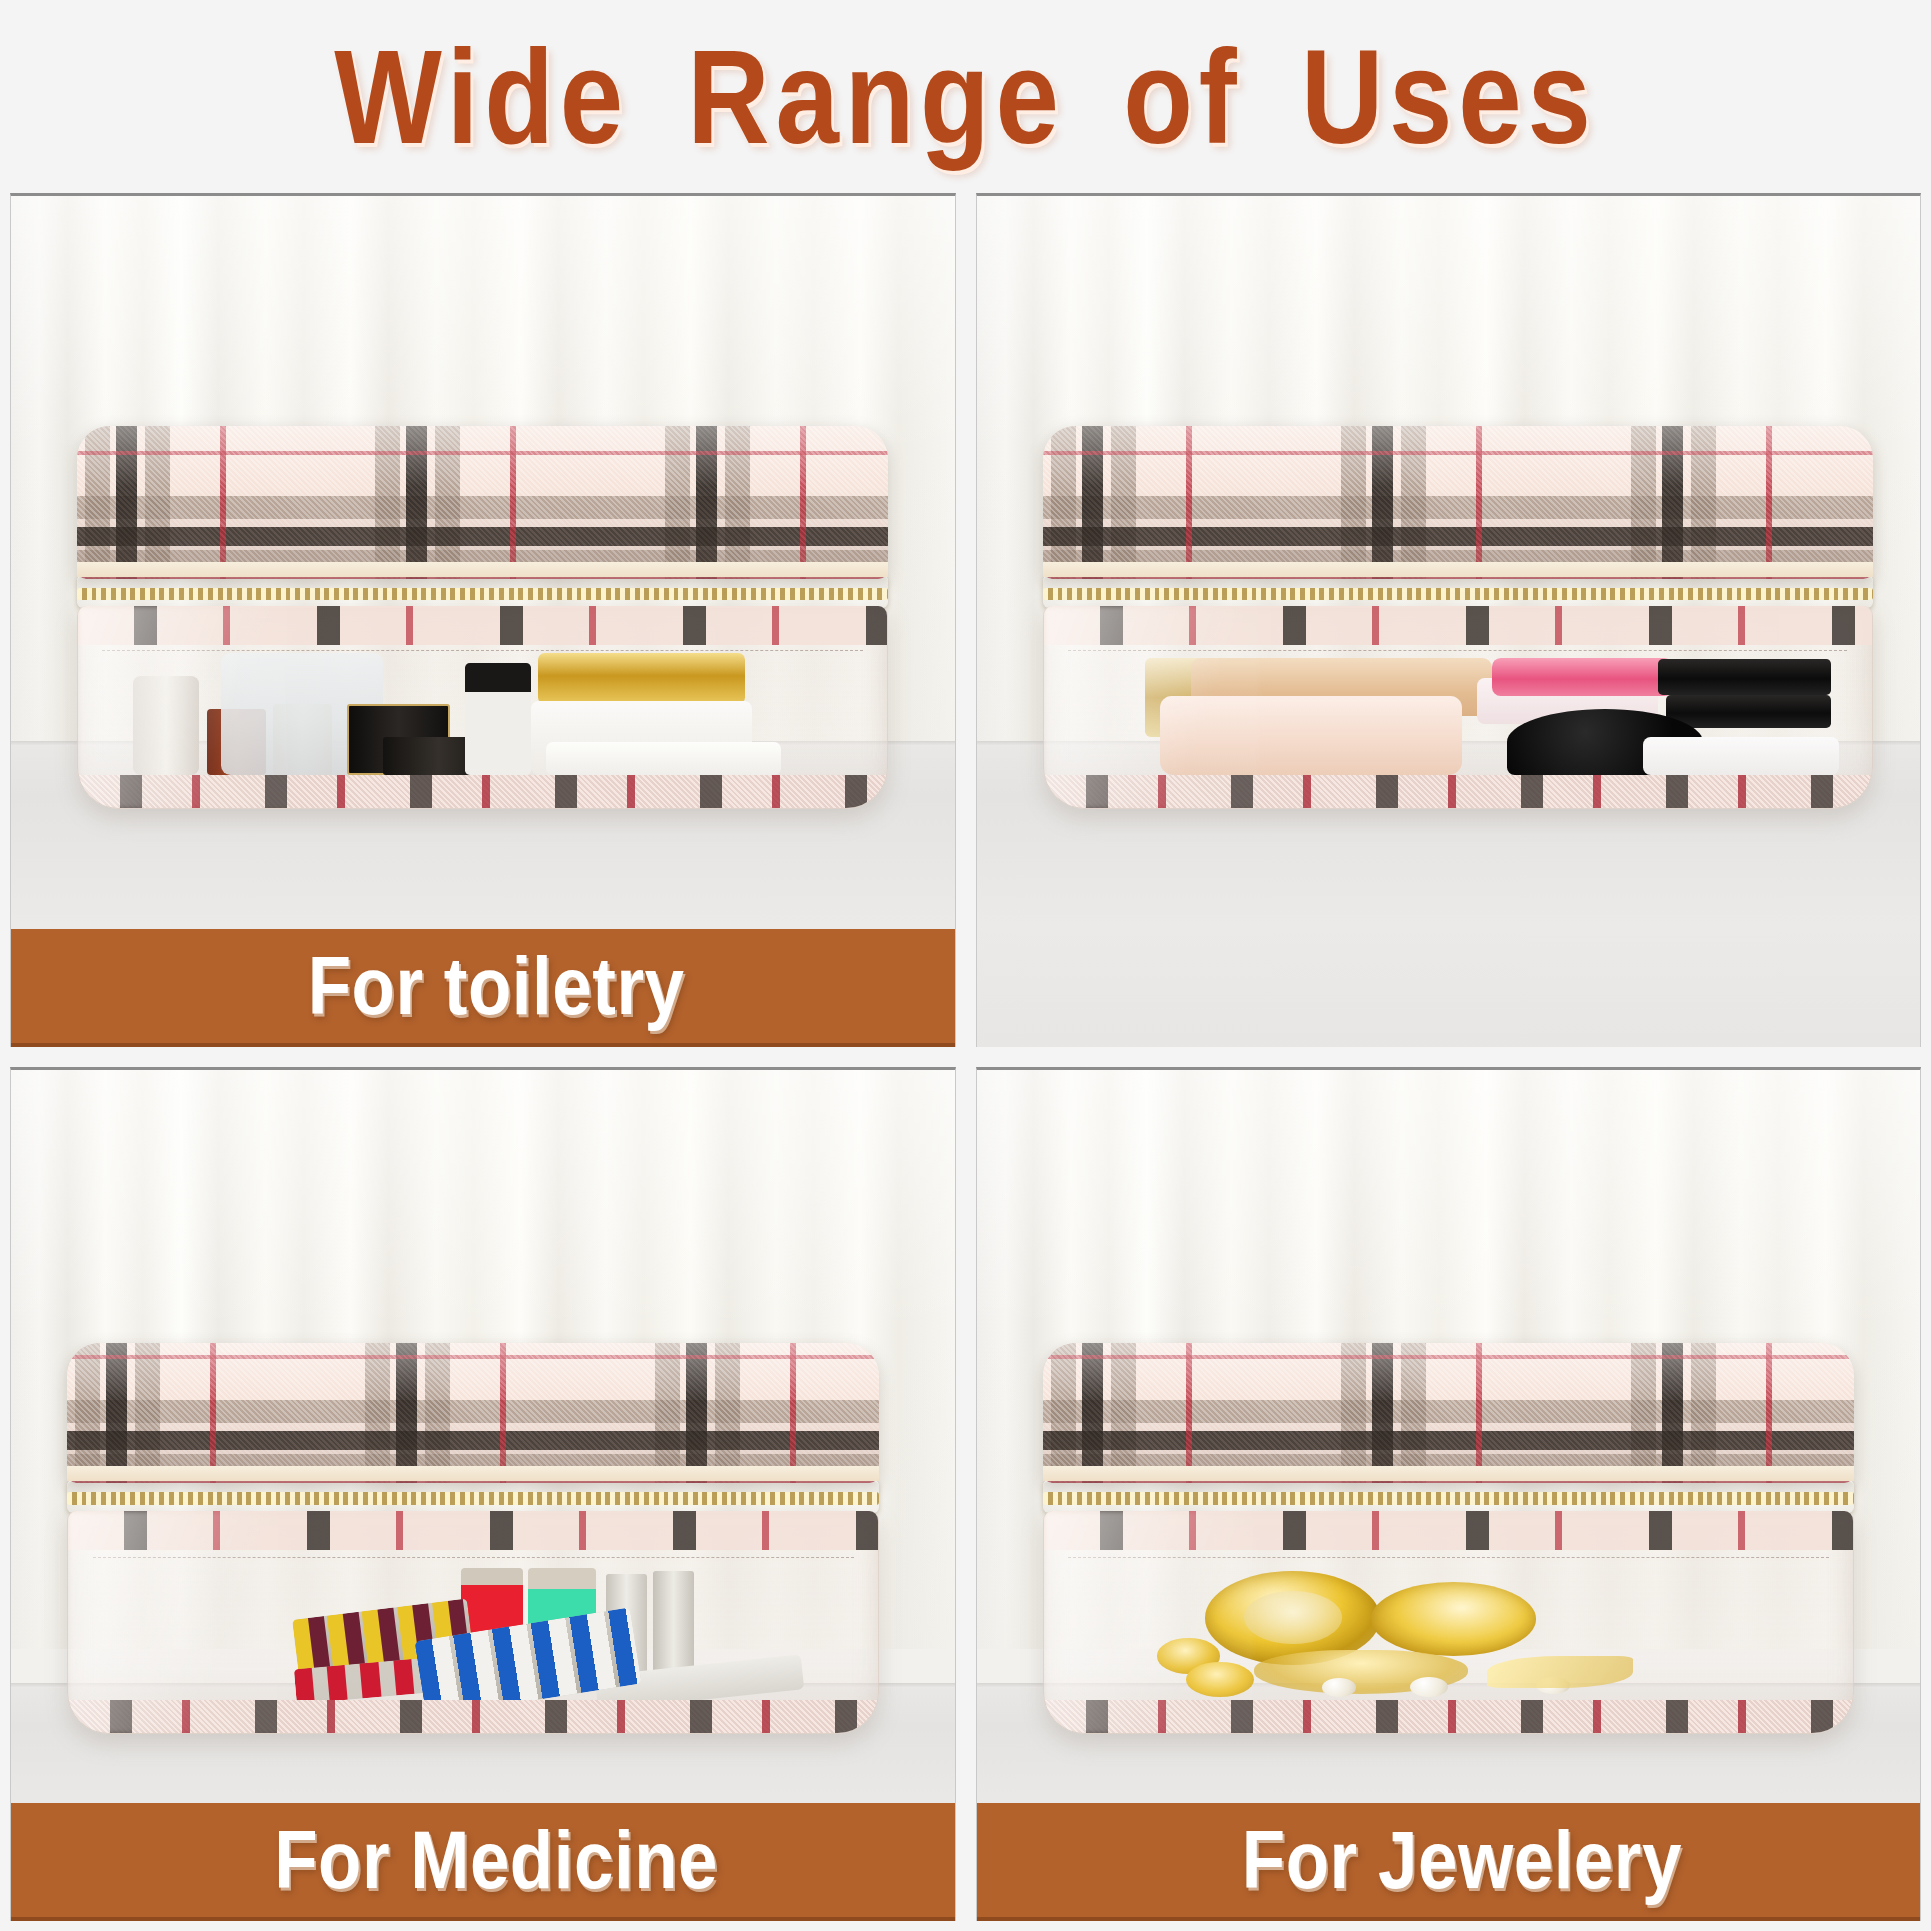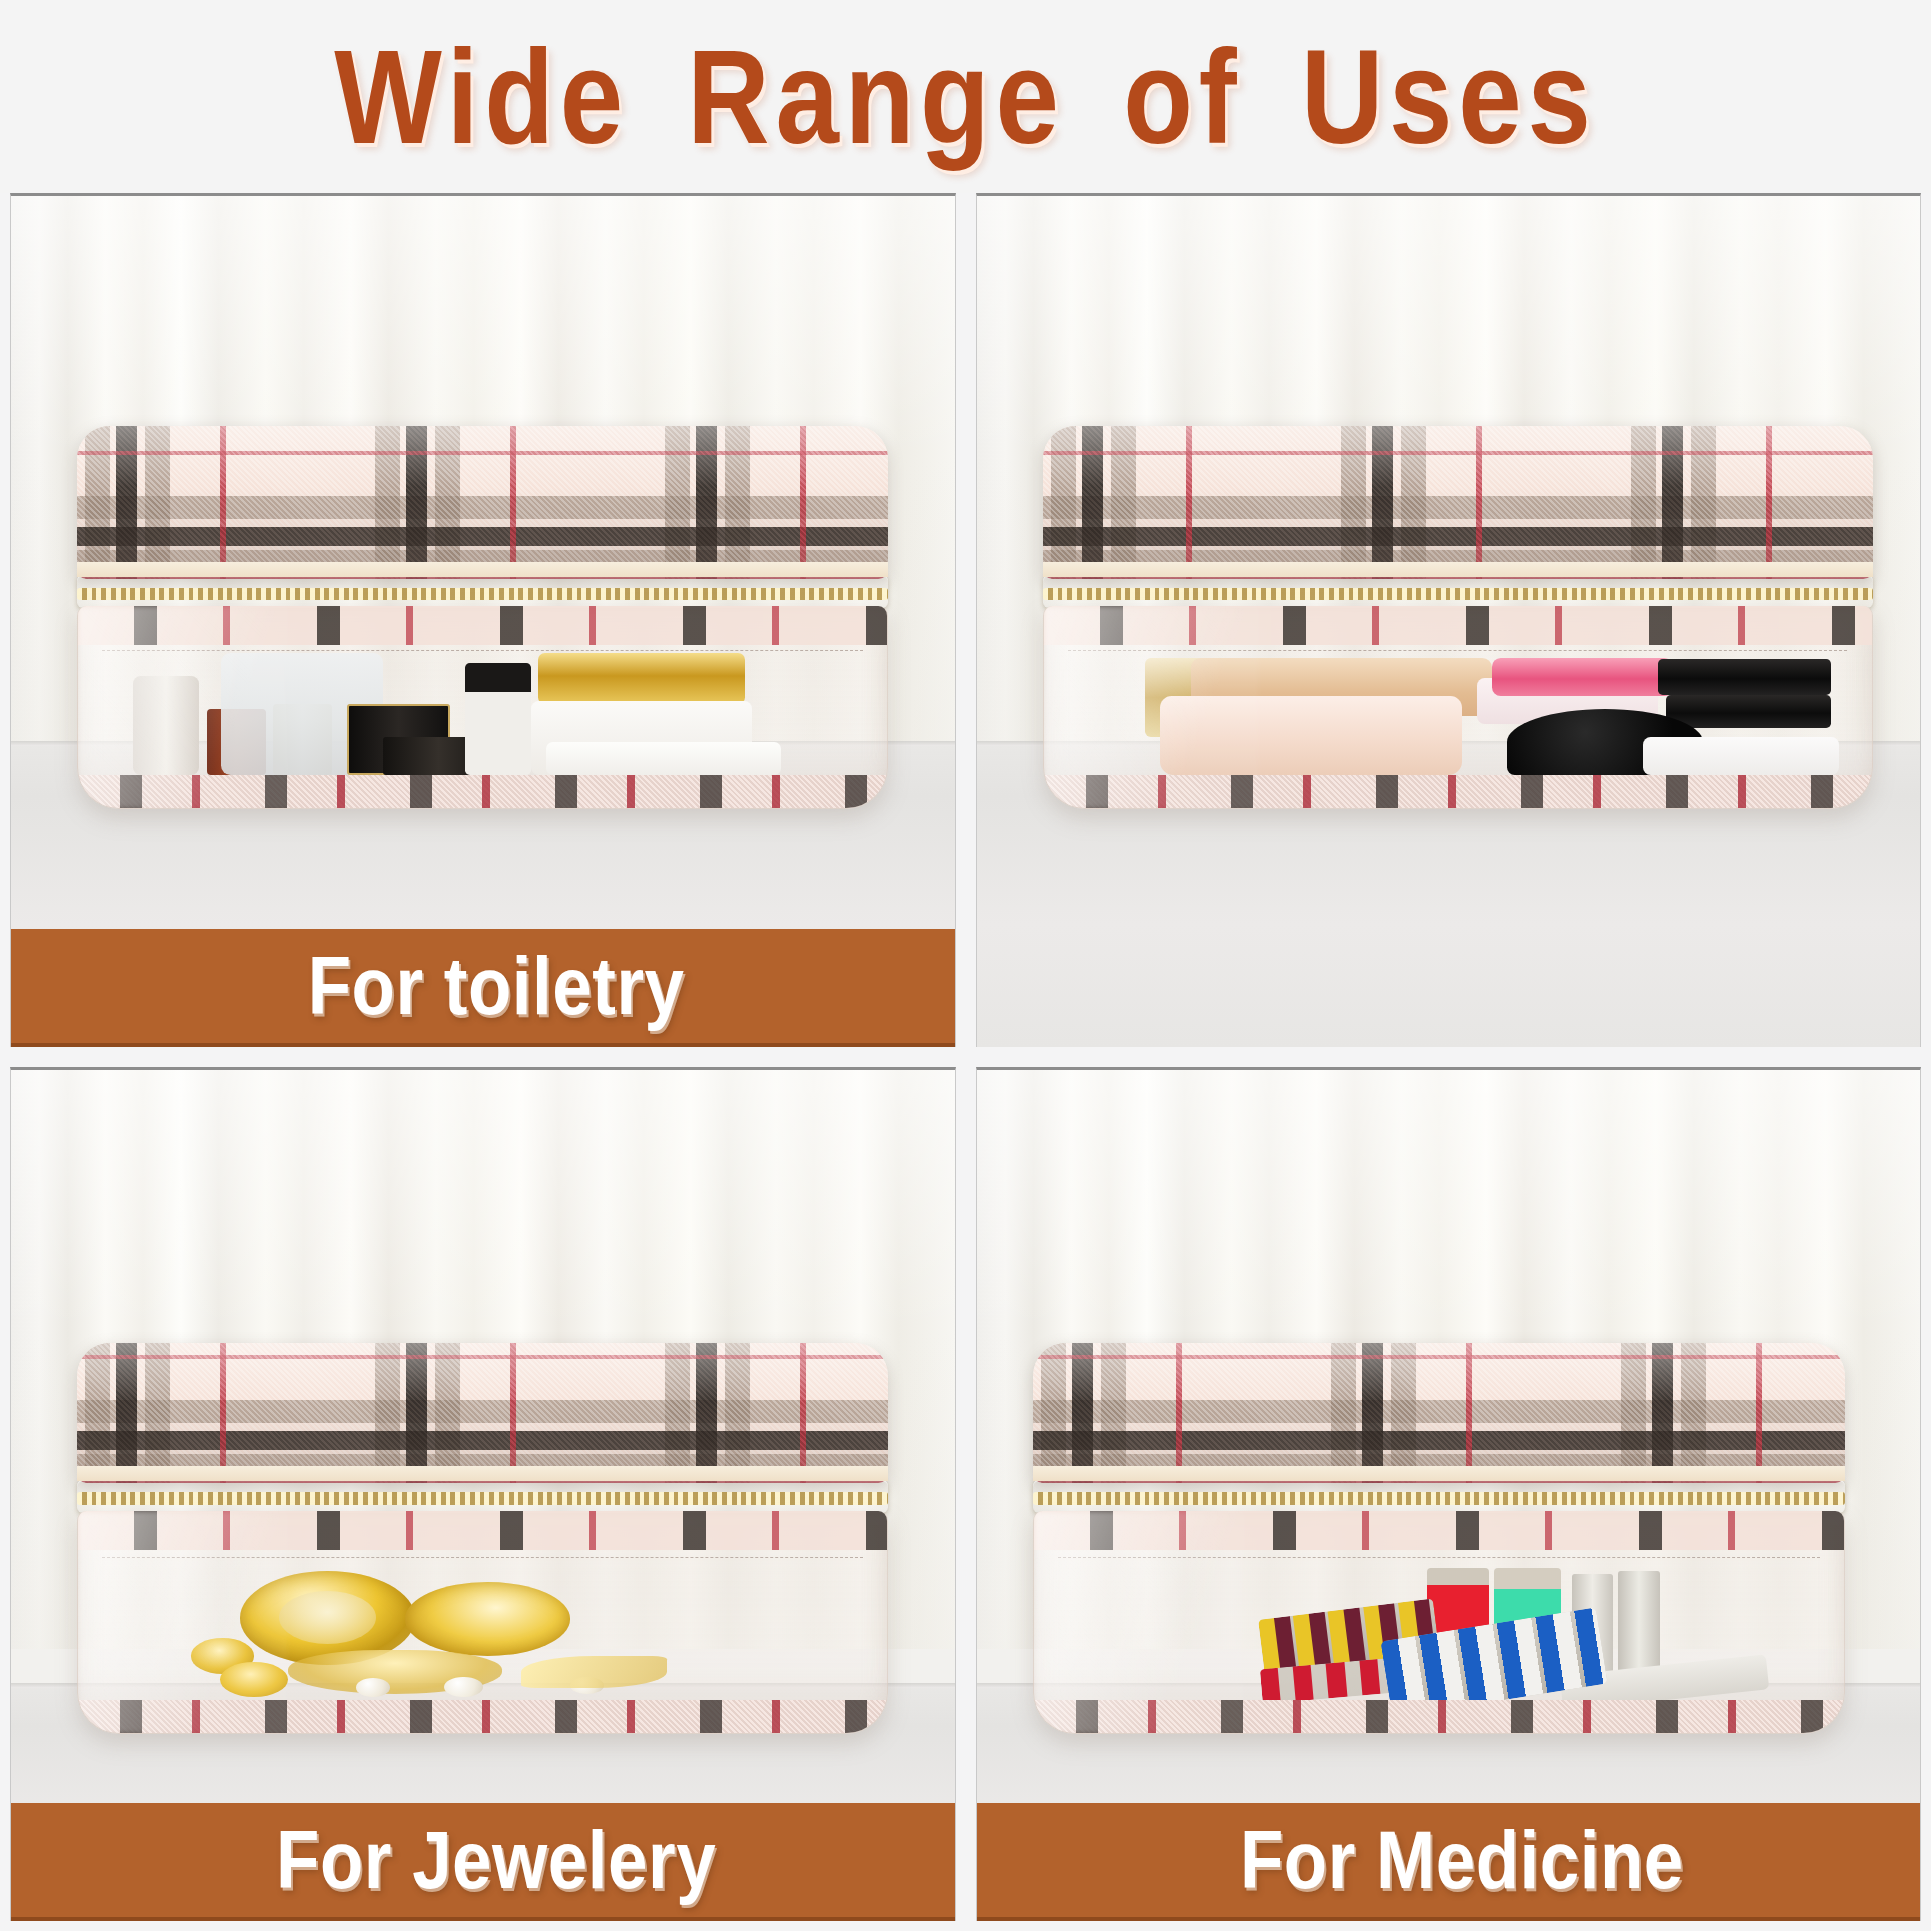--- a/index.html
+++ b/index.html
@@ -279,20 +279,71 @@
             <div class="it" style="left:52%;width:24%;height:36%;bottom:40%;background:linear-gradient(180deg,#fbf2f3,#efe0e2);border-radius:7.7px;"></div>
             <div class="it" style="left:54%;width:24%;height:30%;bottom:62%;background:linear-gradient(180deg,#f8a0b8,#e8547f 55%,#f07d9d);border-radius:8.7px;"></div>
             <div class="it" style="left:76%;width:23%;height:28%;bottom:63%;background:linear-gradient(180deg,#2a2827,#0b0b0b 55%,#232222);border-radius:4.8px;"></div>
             <div class="it" style="left:77%;width:22%;height:26%;bottom:37%;background:linear-gradient(180deg,#2a2827,#0c0c0c 55%,#222121);border-radius:4.8px;"></div>
             <div class="it" style="left:56%;width:26%;height:52%;background:radial-gradient(circle at 40% 35%,#2a2a2a,#070707 70%);border-radius:50% 50% 7.7px 7.7px;"></div>
             <div class="it" style="left:74%;width:26%;height:30%;background:linear-gradient(180deg,#fbfafa,#eeecea);border-radius:7.7px;"></div>
           </div>
           <div class="body-trimbot"></div>
         </div>
       </div>
+    </div>
+  </div>
+
+  <div class="panel">
+    <div class="scene">
+      <div class="curtain"></div>
+      <div class="table" style="top:72%;"></div>
+
+      <div class="bag" style="left:6%;right:8%;top:32%;bottom:22%;">
+        <div class="lid" style="height:36%;">
+          <div class="plaid"></div>
+          <div class="lid-shade"></div>
+          <div class="lid-edge"></div>
+        </div>
+        <div class="zip" style="top:35%;">
+          <div class="zip-tape-top"></div>
+          <div class="zip-teeth"></div>
+        </div>
+        <div class="body" style="top:43%;">
+          <div class="body-trimtop"></div>
+          <div class="stitch" style="top:46px;"></div>
+          <div class="items" style="left:28%;right:8%;">
+            <div class="it" style="left:32%;width:12%;height:74%;bottom:16%;border-radius:3.9px 3.9px 4.8px 4.8px;
+                     background:linear-gradient(180deg,#cfc8bb 0 16%, #e8202f 16% 100%);"></div>
+            <div class="it" style="left:45%;width:13%;height:80%;bottom:10%;border-radius:3.9px 3.9px 4.8px 4.8px;
+                     background:linear-gradient(180deg,#d4cdc0 0 18%, #3ddcab 18% 100%);"></div>
+            <div class="it" style="left:60%;width:8%;height:72%;bottom:14%;border-radius:2.9px;
+                     background:linear-gradient(90deg,#c7c3bb,#eeece6,#c9c5bd);"></div>
+            <div class="it" style="left:69%;width:8%;height:74%;bottom:14%;border-radius:2.9px;
+                     background:linear-gradient(90deg,#c5c1b9,#ecebe4,#c7c3bb);"></div>
+            <div class="it" style="left:58%;width:40%;height:24%;bottom:0%;border-radius:5.8px;
+                     background:linear-gradient(180deg,#eeece7,#d9d6cf);transform:rotate(-6deg);"></div>
+            <div class="it" style="left:0%;width:34%;height:40%;bottom:22%;border-radius:4.8px;transform:rotate(-7deg);
+                     background:
+                       repeating-linear-gradient(90deg,#e9c527 0 9%, #6d1f33 9% 18%, rgba(0,0,0,0) 18% 20%),
+                       linear-gradient(180deg,#cfcac1,#b7b2a8);"></div>
+            <div class="it" style="left:0%;width:32%;height:24%;bottom:2%;border-radius:4.8px;transform:rotate(-5deg);
+                     background:
+                       repeating-linear-gradient(90deg,#cf1b31 0 11%, rgba(210,205,196,.9) 11% 20%),
+                       linear-gradient(180deg,#cdc8bf,#b5b0a6);"></div>
+            <div class="it" style="left:24%;width:42%;height:52%;bottom:0%;border-radius:5.8px;transform:rotate(-9deg);
+                       background:
+                       repeating-linear-gradient(90deg,#1b5fc4 0 8%, #f2f1ee 8% 16%, rgba(0,0,0,0) 16% 18%),
+                       linear-gradient(180deg,#d2cdc4,#bab5ab);"></div>
+          </div>
+          <div class="body-trimbot"></div>
+        </div>
+      </div>
+    </div>
+    <div class="caption">
+      <span>For Medicine</span>
     </div>
   </div>
 
   <div class="panel">
     <div class="scene">
       <div class="curtain"></div>
       <div class="table" style="top:72%;"></div>
 
       <div class="bag" style="left:7%;right:7%;top:32%;bottom:22%;">
         <div class="lid" style="height:36%;">
@@ -333,65 +384,14 @@
           </div>
           <div class="body-trimbot"></div>
         </div>
       </div>
     </div>
     <div class="caption">
       <span>For Jewelery</span>
     </div>
   </div>
 
-  <div class="panel">
-    <div class="scene">
-      <div class="curtain"></div>
-      <div class="table" style="top:72%;"></div>
-
-      <div class="bag" style="left:6%;right:8%;top:32%;bottom:22%;">
-        <div class="lid" style="height:36%;">
-          <div class="plaid"></div>
-          <div class="lid-shade"></div>
-          <div class="lid-edge"></div>
-        </div>
-        <div class="zip" style="top:35%;">
-          <div class="zip-tape-top"></div>
-          <div class="zip-teeth"></div>
-        </div>
-        <div class="body" style="top:43%;">
-          <div class="body-trimtop"></div>
-          <div class="stitch" style="top:46px;"></div>
-          <div class="items" style="left:28%;right:8%;">
-            <div class="it" style="left:32%;width:12%;height:74%;bottom:16%;border-radius:3.9px 3.9px 4.8px 4.8px;
-                     background:linear-gradient(180deg,#cfc8bb 0 16%, #e8202f 16% 100%);"></div>
-            <div class="it" style="left:45%;width:13%;height:80%;bottom:10%;border-radius:3.9px 3.9px 4.8px 4.8px;
-                     background:linear-gradient(180deg,#d4cdc0 0 18%, #3ddcab 18% 100%);"></div>
-            <div class="it" style="left:60%;width:8%;height:72%;bottom:14%;border-radius:2.9px;
-                     background:linear-gradient(90deg,#c7c3bb,#eeece6,#c9c5bd);"></div>
-            <div class="it" style="left:69%;width:8%;height:74%;bottom:14%;border-radius:2.9px;
-                     background:linear-gradient(90deg,#c5c1b9,#ecebe4,#c7c3bb);"></div>
-            <div class="it" style="left:58%;width:40%;height:24%;bottom:0%;border-radius:5.8px;
-                     background:linear-gradient(180deg,#eeece7,#d9d6cf);transform:rotate(-6deg);"></div>
-            <div class="it" style="left:0%;width:34%;height:40%;bottom:22%;border-radius:4.8px;transform:rotate(-7deg);
-                     background:
-                       repeating-linear-gradient(90deg,#e9c527 0 9%, #6d1f33 9% 18%, rgba(0,0,0,0) 18% 20%),
-                       linear-gradient(180deg,#cfcac1,#b7b2a8);"></div>
-            <div class="it" style="left:0%;width:32%;height:24%;bottom:2%;border-radius:4.8px;transform:rotate(-5deg);
-                     background:
-                       repeating-linear-gradient(90deg,#cf1b31 0 11%, rgba(210,205,196,.9) 11% 20%),
-                       linear-gradient(180deg,#cdc8bf,#b5b0a6);"></div>
-            <div class="it" style="left:24%;width:42%;height:52%;bottom:0%;border-radius:5.8px;transform:rotate(-9deg);
-                       background:
-                       repeating-linear-gradient(90deg,#1b5fc4 0 8%, #f2f1ee 8% 16%, rgba(0,0,0,0) 16% 18%),
-                       linear-gradient(180deg,#d2cdc4,#bab5ab);"></div>
-          </div>
-          <div class="body-trimbot"></div>
-        </div>
-      </div>
-    </div>
-    <div class="caption">
-      <span>For Medicine</span>
-    </div>
-  </div>
-
 </div>
 
 
 </body></html>

